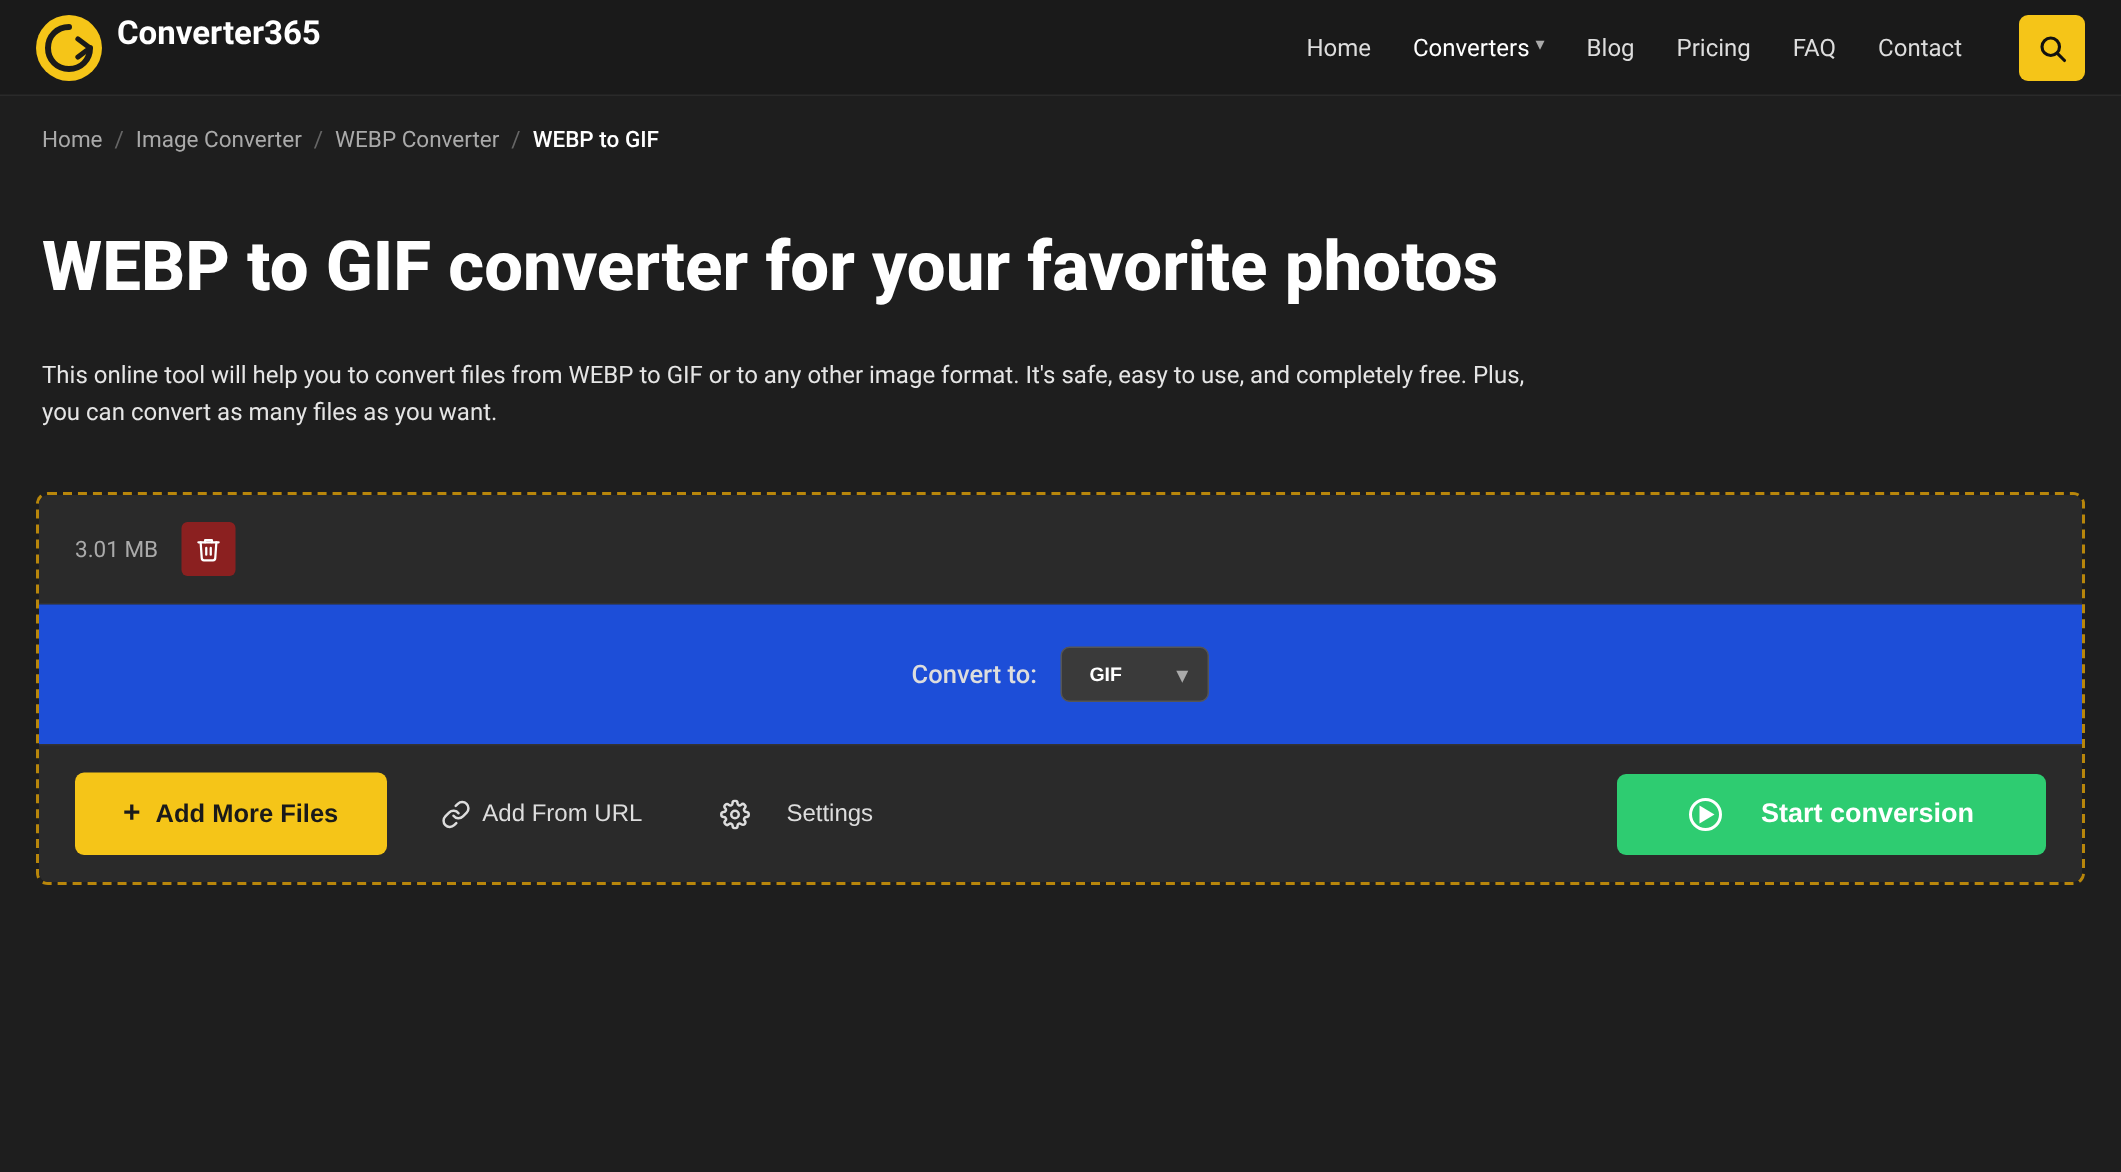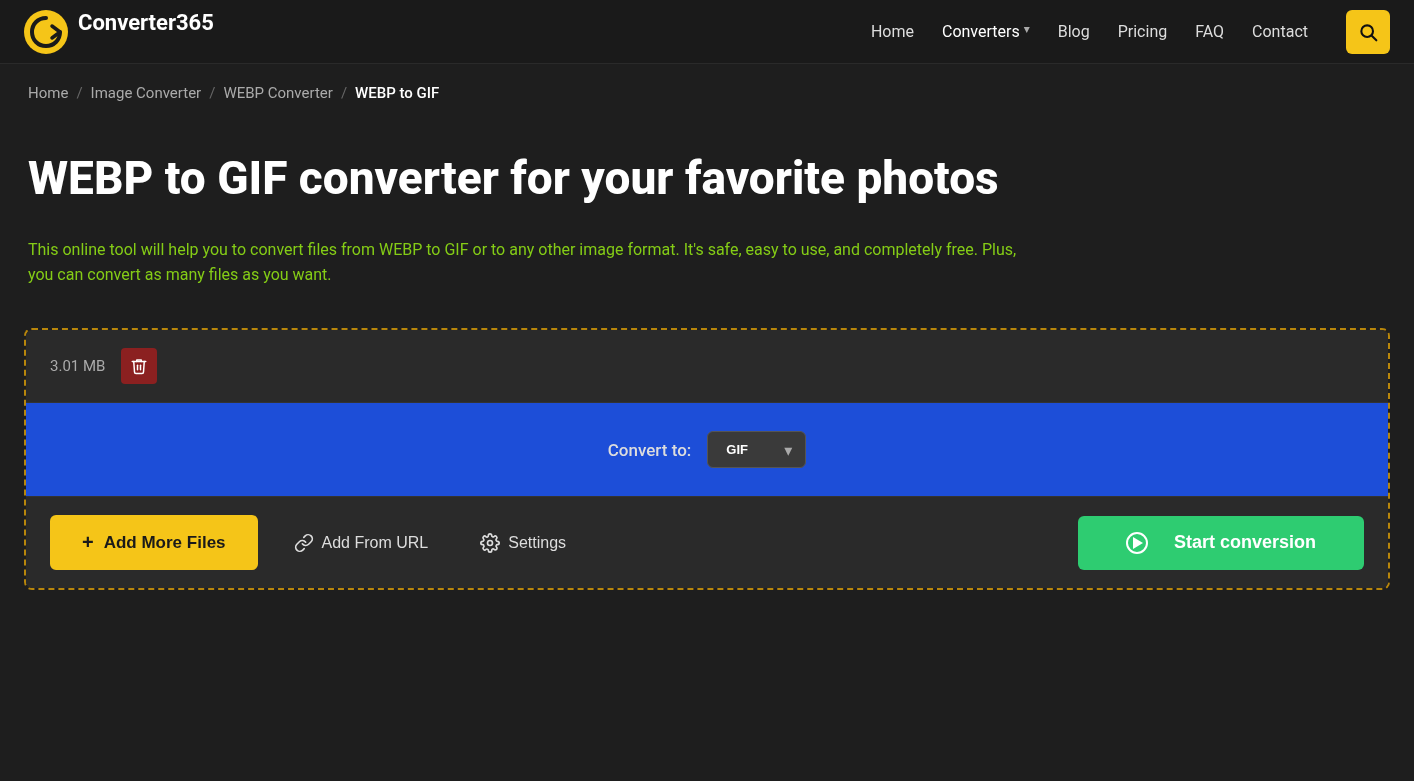--- a/index.html
+++ b/index.html
@@ -88,21 +88,21 @@
     }
     .hero h1 {
       font-size: 46px;
       font-weight: 800;
       line-height: 1.15;
       margin-bottom: 32px;
       color: #fff;
     }
     .hero p {
       font-size: 16px;
-      color: #84cc16;
+      color: #e5e5e5;
       max-width: 1000px;
       line-height: 1.6;
     }
 
     
     .converter-box {
       margin: 0 24px;
       border: 2px dashed #b8860b;
       border-radius: 8px;
       overflow: hidden;
@@ -215,21 +215,21 @@
       padding: 10px 16px;
     }
     .settings-btn {
       background: transparent;
       border: none;
       color: #ddd;
       font-size: 16px;
       cursor: pointer;
       display: flex;
       align-items: center;
-      gap: 8px;
+      gap: 24px;
       padding: 10px 16px;
     }
     .spacer { flex: 1; }
     .start-btn {
       background: #2ecc71;
       border: none;
       border-radius: 6px;
       padding: 16px 48px;
       font-size: 18px;
       font-weight: 700;

